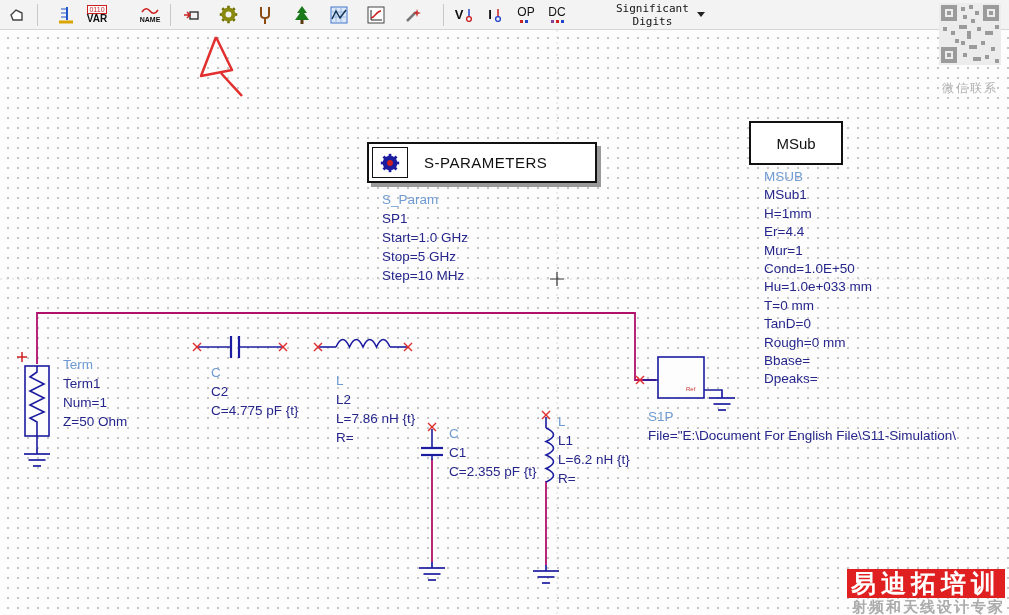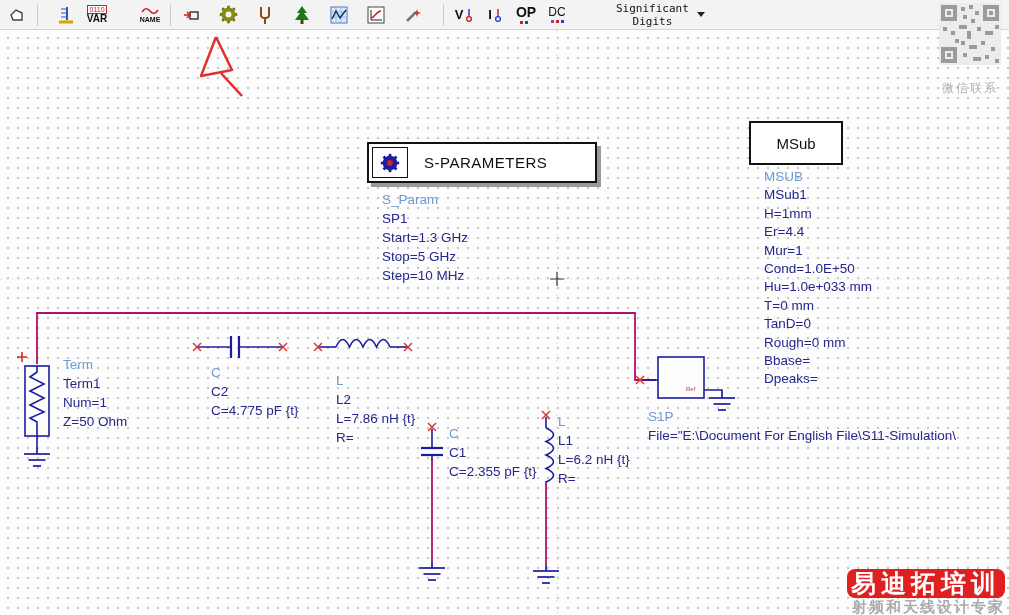--- a/index.html
+++ b/index.html
@@ -9,21 +9,21 @@
   .toolbar{position:absolute;left:0;top:0;width:100%;height:30px;background:#f3f3f3;
            border-bottom:1px solid #d6d6d6;display:flex;align-items:center;padding:0 6px;
            box-sizing:border-box;gap:9px;z-index:40;}
   .ticon{display:flex;flex-direction:column;align-items:center;justify-content:center;
          min-width:22px;height:28px;cursor:pointer;}
   .sep{width:1px;height:22px;background:#c9c9c9;}
   .var-top{font-size:7px;color:#cc2222;border:1px solid #cc2222;line-height:7px;padding:0 1px;background:#fff;}
   .var-bot{font-size:10px;font-weight:bold;color:#111;line-height:10px;}
   .name-lab{font-size:7px;font-weight:bold;color:#111;line-height:8px;}
   .ltr{font-size:13px;font-weight:bold;color:#111;}
-  .ltr-sm{font-size:14px;font-weight:bold;color:#111;}
+  .ltr-sm{font-size:12px;font-weight:normal;color:#111;}
   .ltr-xs{font-size:12px;font-weight:normal;color:#111;}
   .sig{margin-left:39px;display:flex;align-items:center;gap:8px;cursor:pointer;}
   .sig-txt{font-family:"DejaVu Sans Mono",monospace;font-size:11px;line-height:13px;color:#111;text-align:center;}
   .chev{width:0;height:0;border-left:4px solid transparent;border-right:4px solid transparent;
         border-top:5px solid #222;}
   
   .canvas{position:absolute;left:0;top:30px;right:0;bottom:0;
           background-image:radial-gradient(#c4c4c4 0.9px,transparent 1.1px);
           background-size:10px 10px;background-position:3px 3px;}
   .circuit{position:absolute;left:0;top:0;z-index:10;pointer-events:none;}
@@ -40,21 +40,21 @@
   .simbox-title{font-size:15px;color:#111;margin-left:16px;letter-spacing:.5px;}
   .msubbox{position:absolute;left:749px;top:121px;width:90px;height:40px;background:#fff;
            border:2px solid #111;display:flex;align-items:center;justify-content:center;z-index:15;}
   .msub-title{font-size:15px;color:#111;}
   .reflabel{position:absolute;left:686px;top:386px;font-size:6px;color:#c33;z-index:16;}
   
   .qrwrap{position:absolute;right:8px;top:3px;z-index:45;text-align:center;}
   .qr-caption{font-size:12px;color:#b0b0b0;margin-top:11px;letter-spacing:2px;}
   .wm{position:absolute;right:4px;bottom:0;z-index:45;text-align:right;}
   .wm-title{display:inline-block;background:#e02020;color:#fff;font-weight:bold;font-size:25px;
-            line-height:29px;padding:0 4px;letter-spacing:5px;border-radius:8px;}
+            line-height:29px;padding:0 4px;letter-spacing:5px;}
   .wm-sub{font-size:15px;font-weight:bold;color:#ababab;letter-spacing:2px;line-height:17px;}
 </style>
 </head>
 <body>
 
 <div class="stage" data-name="ads-schematic-window">
 
   <div class="toolbar" data-name="toolbar">
     <div class="ticon" data-name="port-button">
       <svg width="18" height="16" data-name="port-icon">
@@ -274,21 +274,21 @@
         <circle cx="12" cy="12" r="8" fill="#1c1ca0"></circle>
         <circle cx="12" cy="12" r="3.2" fill="#cc2222"></circle>
       </svg>
     </span>
     <span class="simbox-title" data-name="sparams-title">S-PARAMETERS</span>
   </div>
   <div class="comp-label" style="left:382px;top:190px" data-name="sparams-label">
     <div class="t" data-name="component-type">S_Param</div>
     <div>
         <div data-name="param-line">SP1</div>
-        <div data-name="param-line">Start=1.3 GHz</div>
+        <div data-name="param-line">Start=1.0 GHz</div>
         <div data-name="param-line">Stop=5 GHz</div>
         <div data-name="param-line">Step=10 MHz</div>
       </div>
   </div>
 
   <div class="msubbox" data-name="msub-block">
     <span class="msub-title" data-name="msub-title">MSub</span>
   </div>
   <div class="comp-label msub-lh" style="left:764px;top:168px" data-name="msub-label">
     <div class="t" data-name="component-type">MSUB</div>

